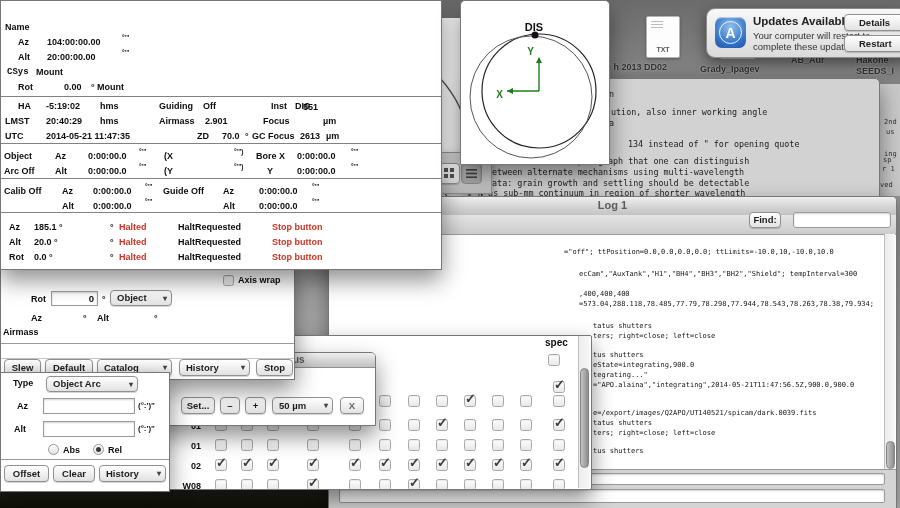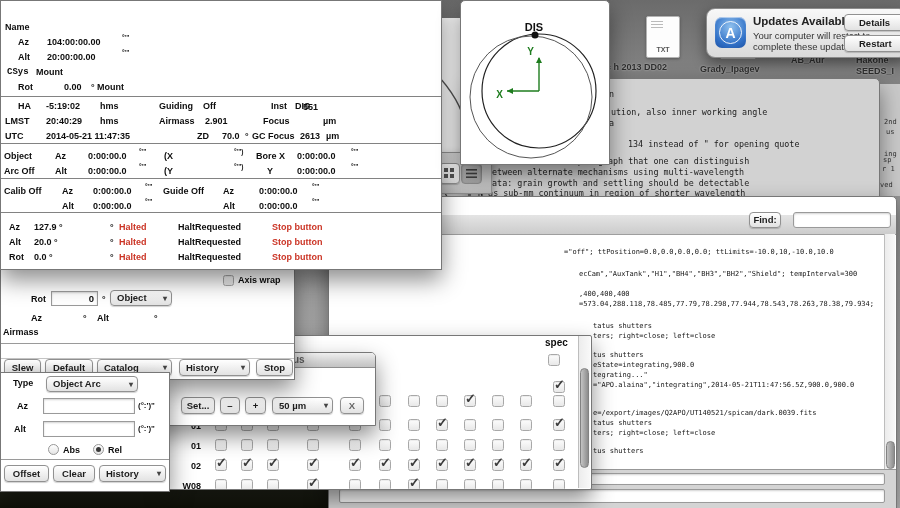--- a/index.html
+++ b/index.html
@@ -98,20 +98,26 @@
     <div class="btn" style="left:28px;top:10px;width:21px;height:21px;background:linear-gradient(#bdbdbd,#a9a9a9);box-shadow:inset 0 1px 2px rgba(0,0,0,.3)">
       <svg width="11" height="11" style="margin-top:4px">
         <rect x="0" y="1" width="11" height="1.6" fill="#444"></rect>
           <rect x="0" y="4.7" width="11" height="1.6" fill="#444"></rect>
           <rect x="0" y="8.4" width="11" height="1.6" fill="#444"></rect>
       </svg>
     </div>
   </div>
 
   <div class="win" style="left:328px;top:196px;width:567px;height:312px">
+    <div class="tbar" style="height:18px">
+      <span class="tl" style="left:6px"></span>
+      <span class="tl" style="left:20px"></span>
+      <span class="tl" style="left:34px"></span>
+      <span class="ttl">Log 1</span>
+    </div>
     <div class="toolstrip" style="top:18px;height:19px"></div>
     <div class="btn" style="left:420px;top:15px;width:32px;height:16px;line-height:14px">Find:</div>
     <input class="field" style="left: 464px; top: 15px; width: 98px; height: 16px; border-radius: 3px;" value="">
     <div id="log-lines" style="position:absolute;left:0;top:0;right:0;bottom:0;pointer-events:none">
         <span class="cell mono logl" style="left: 235px; top: 51px;">="off"; ttPosition=0.0,0.0,0.0,0.0; ttLimits=-10.0,10,-10.0,10.0</span>
         <span class="cell mono logl" style="left: 250px; top: 73px;">ecCam","AuxTank","H1","BH4","BH3","BH2","Shield"; tempInterval=300</span>
         <span class="cell mono logl" style="left: 250px; top: 93px;">,400,400,400</span>
         <span class="cell mono logl" style="left: 250px; top: 103px;">=573.04,288.118,78.485,77.79,78.298,77.944,78.543,78.263,78.38,79.934;</span>
         <span class="cell mono logl" style="left: 264px; top: 125px;">tatus shutters</span>
         <span class="cell mono logl" style="left: 264px; top: 135px;">ters; right=close; left=close</span>
@@ -324,21 +330,21 @@
         <span class="cell " style="left: 222px; top: 185px;">Az</span>
         <span class="cell " style="left: 258px; top: 185px;">0:00:00.0</span>
         <span class="cell  u" style="left: 311px; top: 182px;">°'"</span>
         <span class="cell " style="left: 61px; top: 200px;">Alt</span>
         <span class="cell " style="left: 92px; top: 200px;">0:00:00.0</span>
         <span class="cell  u" style="left: 144px; top: 197px;">°'"</span>
         <span class="cell " style="left: 222px; top: 200px;">Alt</span>
         <span class="cell " style="left: 258px; top: 200px;">0:00:00.0</span>
         <span class="cell  u" style="left: 311px; top: 197px;">°'"</span>
         <span class="cell " style="left: 8px; top: 221px;">Az</span>
-        <span class="cell " style="left: 33px; top: 221px;">127.9 °</span>
+        <span class="cell " style="left: 33px; top: 221px;">185.1 °</span>
         <span class="cell " style="left: 109px; top: 221px;">°</span>
         <span class="cell  r" style="left: 118px; top: 221px;">Halted</span>
         <span class="cell " style="left: 177px; top: 221px;">HaltRequested</span>
         <span class="cell  r" style="left: 271px; top: 221px;">Stop button</span>
         <span class="cell " style="left: 8px; top: 236px;">Alt</span>
         <span class="cell " style="left: 33px; top: 236px;">20.0 °</span>
         <span class="cell " style="left: 109px; top: 236px;">°</span>
         <span class="cell  r" style="left: 118px; top: 236px;">Halted</span>
         <span class="cell " style="left: 177px; top: 236px;">HaltRequested</span>
         <span class="cell  r" style="left: 271px; top: 236px;">Stop button</span>

